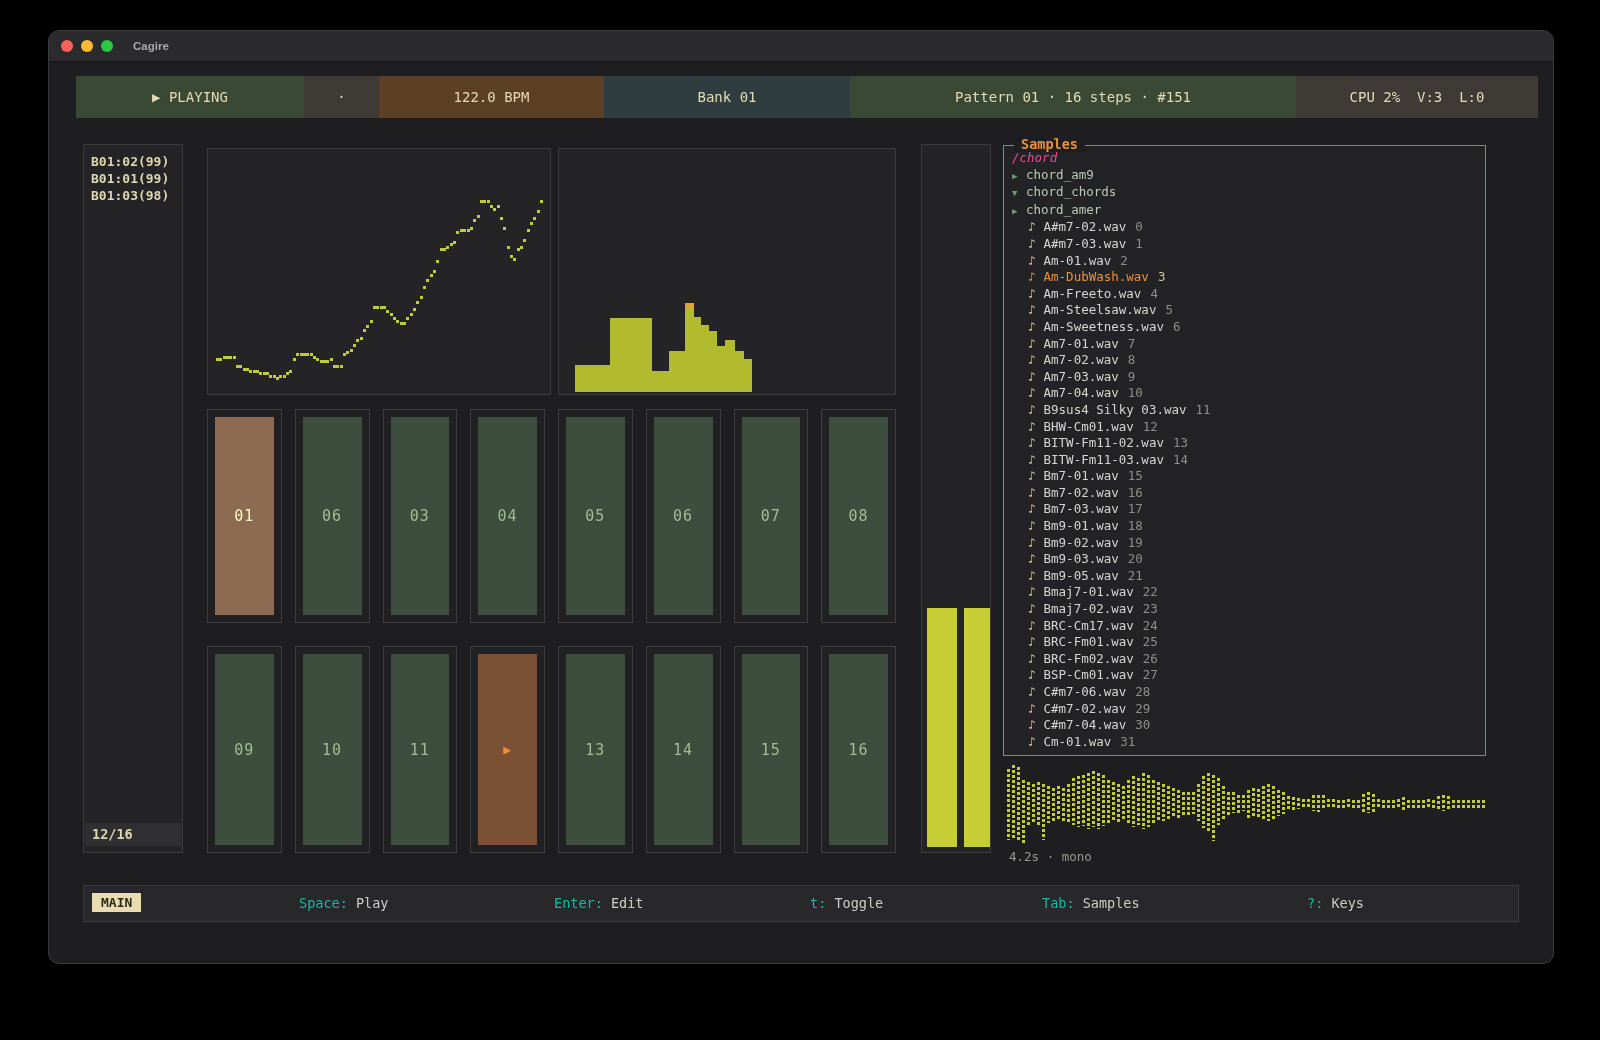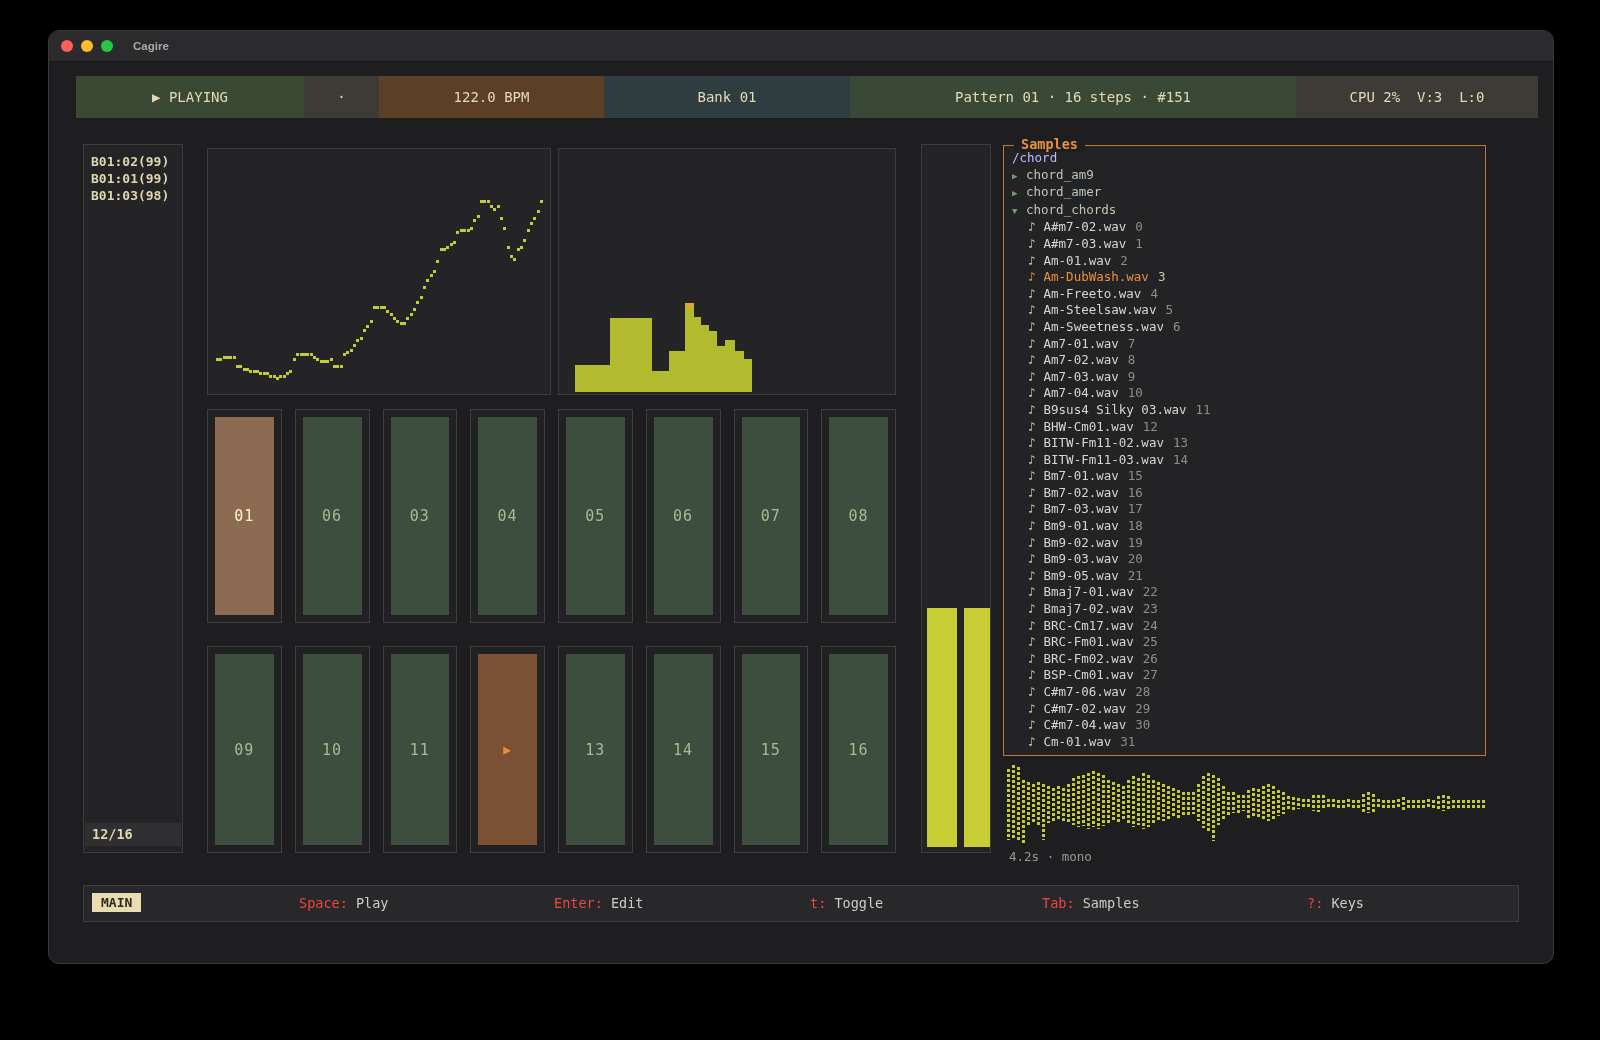--- a/index.html
+++ b/index.html
@@ -46,40 +46,40 @@
   .pad.playing .pad-inner{background:#7b5136;color:#ef8f35;font-size:13px;}
   
   #meters{left:872px;top:113px;width:70px;height:709px;}
   .meter-bar{position:absolute;bottom:5px;background:#c6cd35;}
   
   #samples{left:954px;top:114px;width:483px;height:611px;background:#232326;border:1.5px solid #c07a38;}
   .samples-title{position:absolute;top:-10px;left:10px;background:#1e1e20;padding:0 7px;
     color:#e8913f;font-size:13.5px;font-weight:bold;}
   .samples-list{position:absolute;left:0;top:4px;right:0;bottom:0;overflow:hidden;
     font-size:12.5px;line-height:16.6px;}
-  .path-line{color:#c4b5fd;padding-left:8px;}
+  .path-line{color:#ec4899;padding-left:8px;font-style:italic;}
   .trow{white-space:nowrap;}
   .trow.folder{padding-left:8px;color:#bac9b2;}
   .arrow{color:#6f9b6f;font-size:9px;display:inline-block;width:14px;}
   .trow.file{padding-left:24px;color:#d6d6d0;}
   .note{color:#d6c49c;margin-right:8px;}
   .sidx{color:#8f8f85;margin-left:9px;}
   .trow.sel,.trow.sel .note{color:#e8913f;}
   .trow.sel .sidx{color:#cfc7a0;}
   
   #waveform{position:absolute;left:954px;top:730px;width:488px;height:86px;}
   .wcol{position:absolute;width:3px;background-image:repeating-linear-gradient(to bottom,#c2cc34 0 3px,transparent 3px 5px);}
   .wave-caption{position:absolute;left:960px;top:818px;color:#9a998e;font-size:12.5px;white-space:pre;}
   
   #footer{position:absolute;left:34px;top:854px;width:1436px;height:37px;background:#28282a;
     border:1px solid #3c3c3e;box-sizing:border-box;font-size:13.5px;}
   .mode-badge{position:absolute;left:8px;top:7px;background:#e9dcb0;color:#2b2b20;font-weight:bold;
     padding:2px 9px;font-size:13px;}
   .shortcut{position:absolute;top:9px;white-space:pre;}
-  .skey{color:#ef4444;}
+  .skey{color:#14b8a6;}
   .sact{color:#cdcdc5;}
 </style>
 </head>
 <body>
 
 <div class="window">
 
   <div class="titlebar">
     <div class="lights">
       <span class="light l-red"></span>
@@ -309,22 +309,22 @@
       <div class="meter-bar" style="left: 5px; width: 30px; height: 239px;"></div>
       <div class="meter-bar" style="left: 42px; width: 26px; height: 239px;"></div>
     </div>
 
   <div class="panel" id="samples">
     <span class="samples-title">Samples</span>
     <div class="samples-list">
       <div class="path-line">/chord</div>
       <div id="tree">
           <div class="trow folder"><span class="arrow">▶</span><span class="fname">chord_am9</span></div>
+          <div class="trow folder"><span class="arrow">▼</span><span class="fname">chord_chords</span></div>
           <div class="trow folder"><span class="arrow">▶</span><span class="fname">chord_amer</span></div>
-          <div class="trow folder"><span class="arrow">▼</span><span class="fname">chord_chords</span></div>
           <div class="trow file"><span class="note">♪</span><span class="sname">A#m7-02.wav</span><span class="sidx">0</span></div>
           <div class="trow file"><span class="note">♪</span><span class="sname">A#m7-03.wav</span><span class="sidx">1</span></div>
           <div class="trow file"><span class="note">♪</span><span class="sname">Am-01.wav</span><span class="sidx">2</span></div>
           <div class="trow file sel"><span class="note">♪</span><span class="sname">Am-DubWash.wav</span><span class="sidx">3</span></div>
           <div class="trow file"><span class="note">♪</span><span class="sname">Am-Freeto.wav</span><span class="sidx">4</span></div>
           <div class="trow file"><span class="note">♪</span><span class="sname">Am-Steelsaw.wav</span><span class="sidx">5</span></div>
           <div class="trow file"><span class="note">♪</span><span class="sname">Am-Sweetness.wav</span><span class="sidx">6</span></div>
           <div class="trow file"><span class="note">♪</span><span class="sname">Am7-01.wav</span><span class="sidx">7</span></div>
           <div class="trow file"><span class="note">♪</span><span class="sname">Am7-02.wav</span><span class="sidx">8</span></div>
           <div class="trow file"><span class="note">♪</span><span class="sname">Am7-03.wav</span><span class="sidx">9</span></div>

